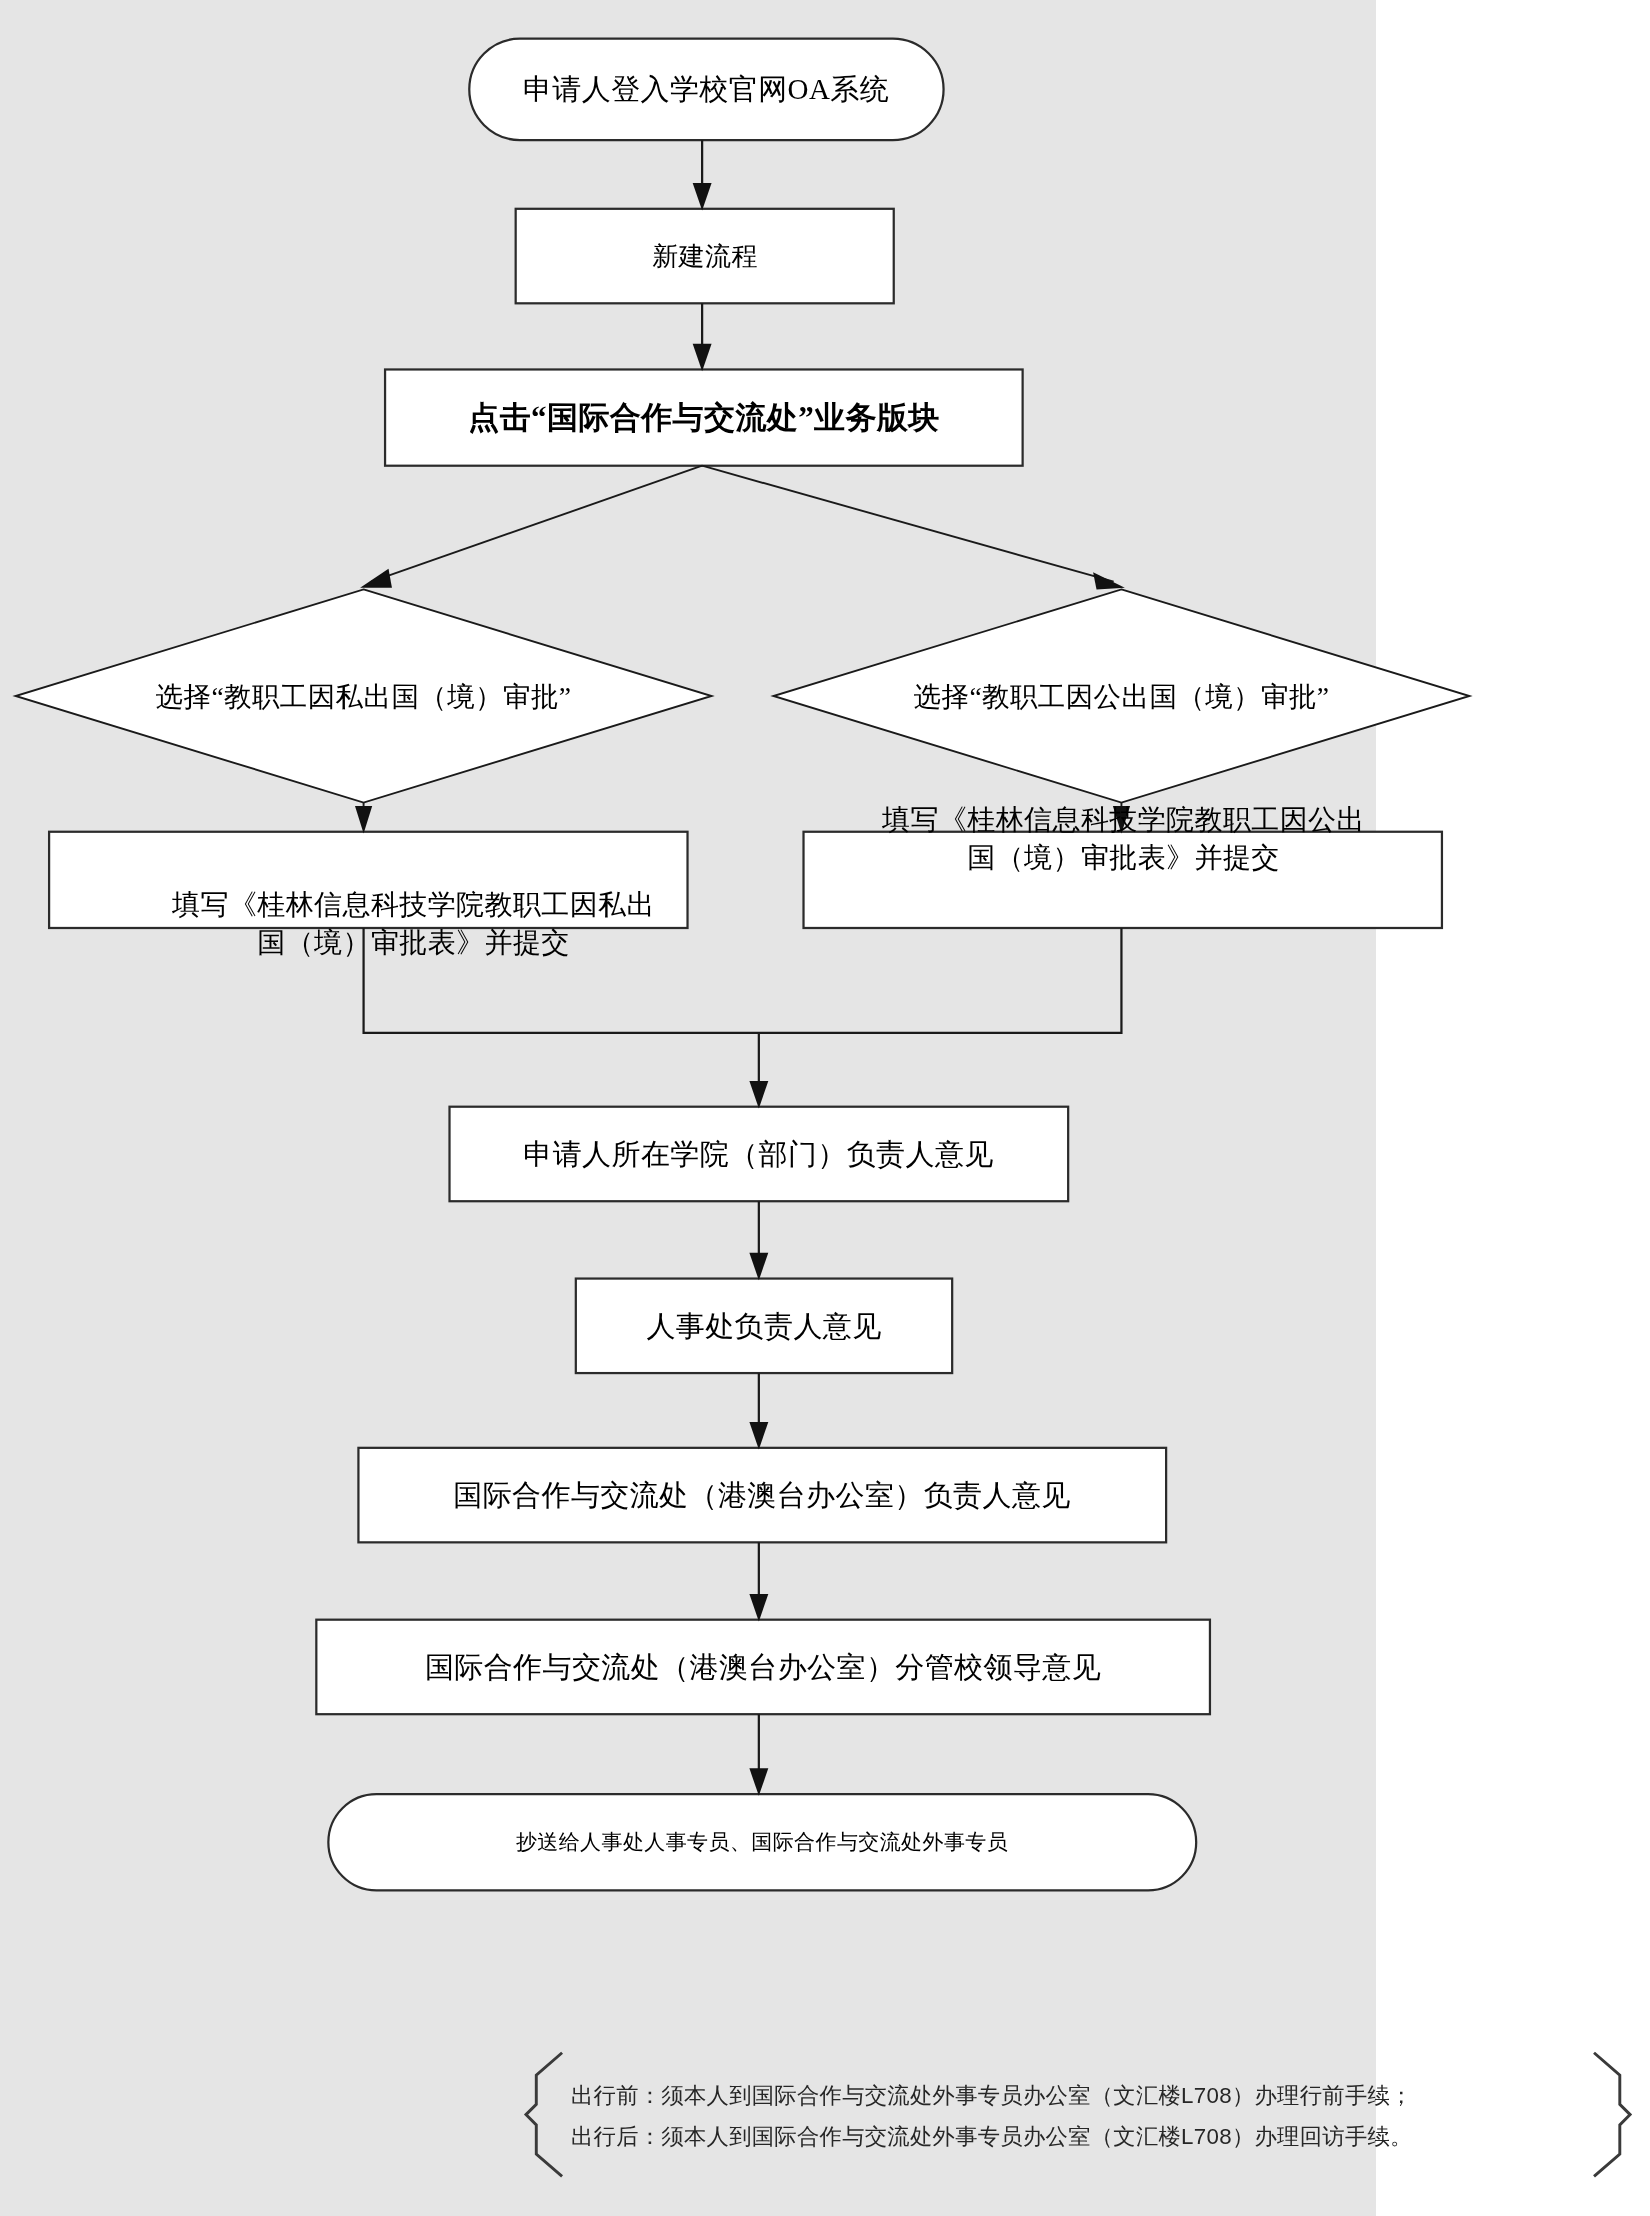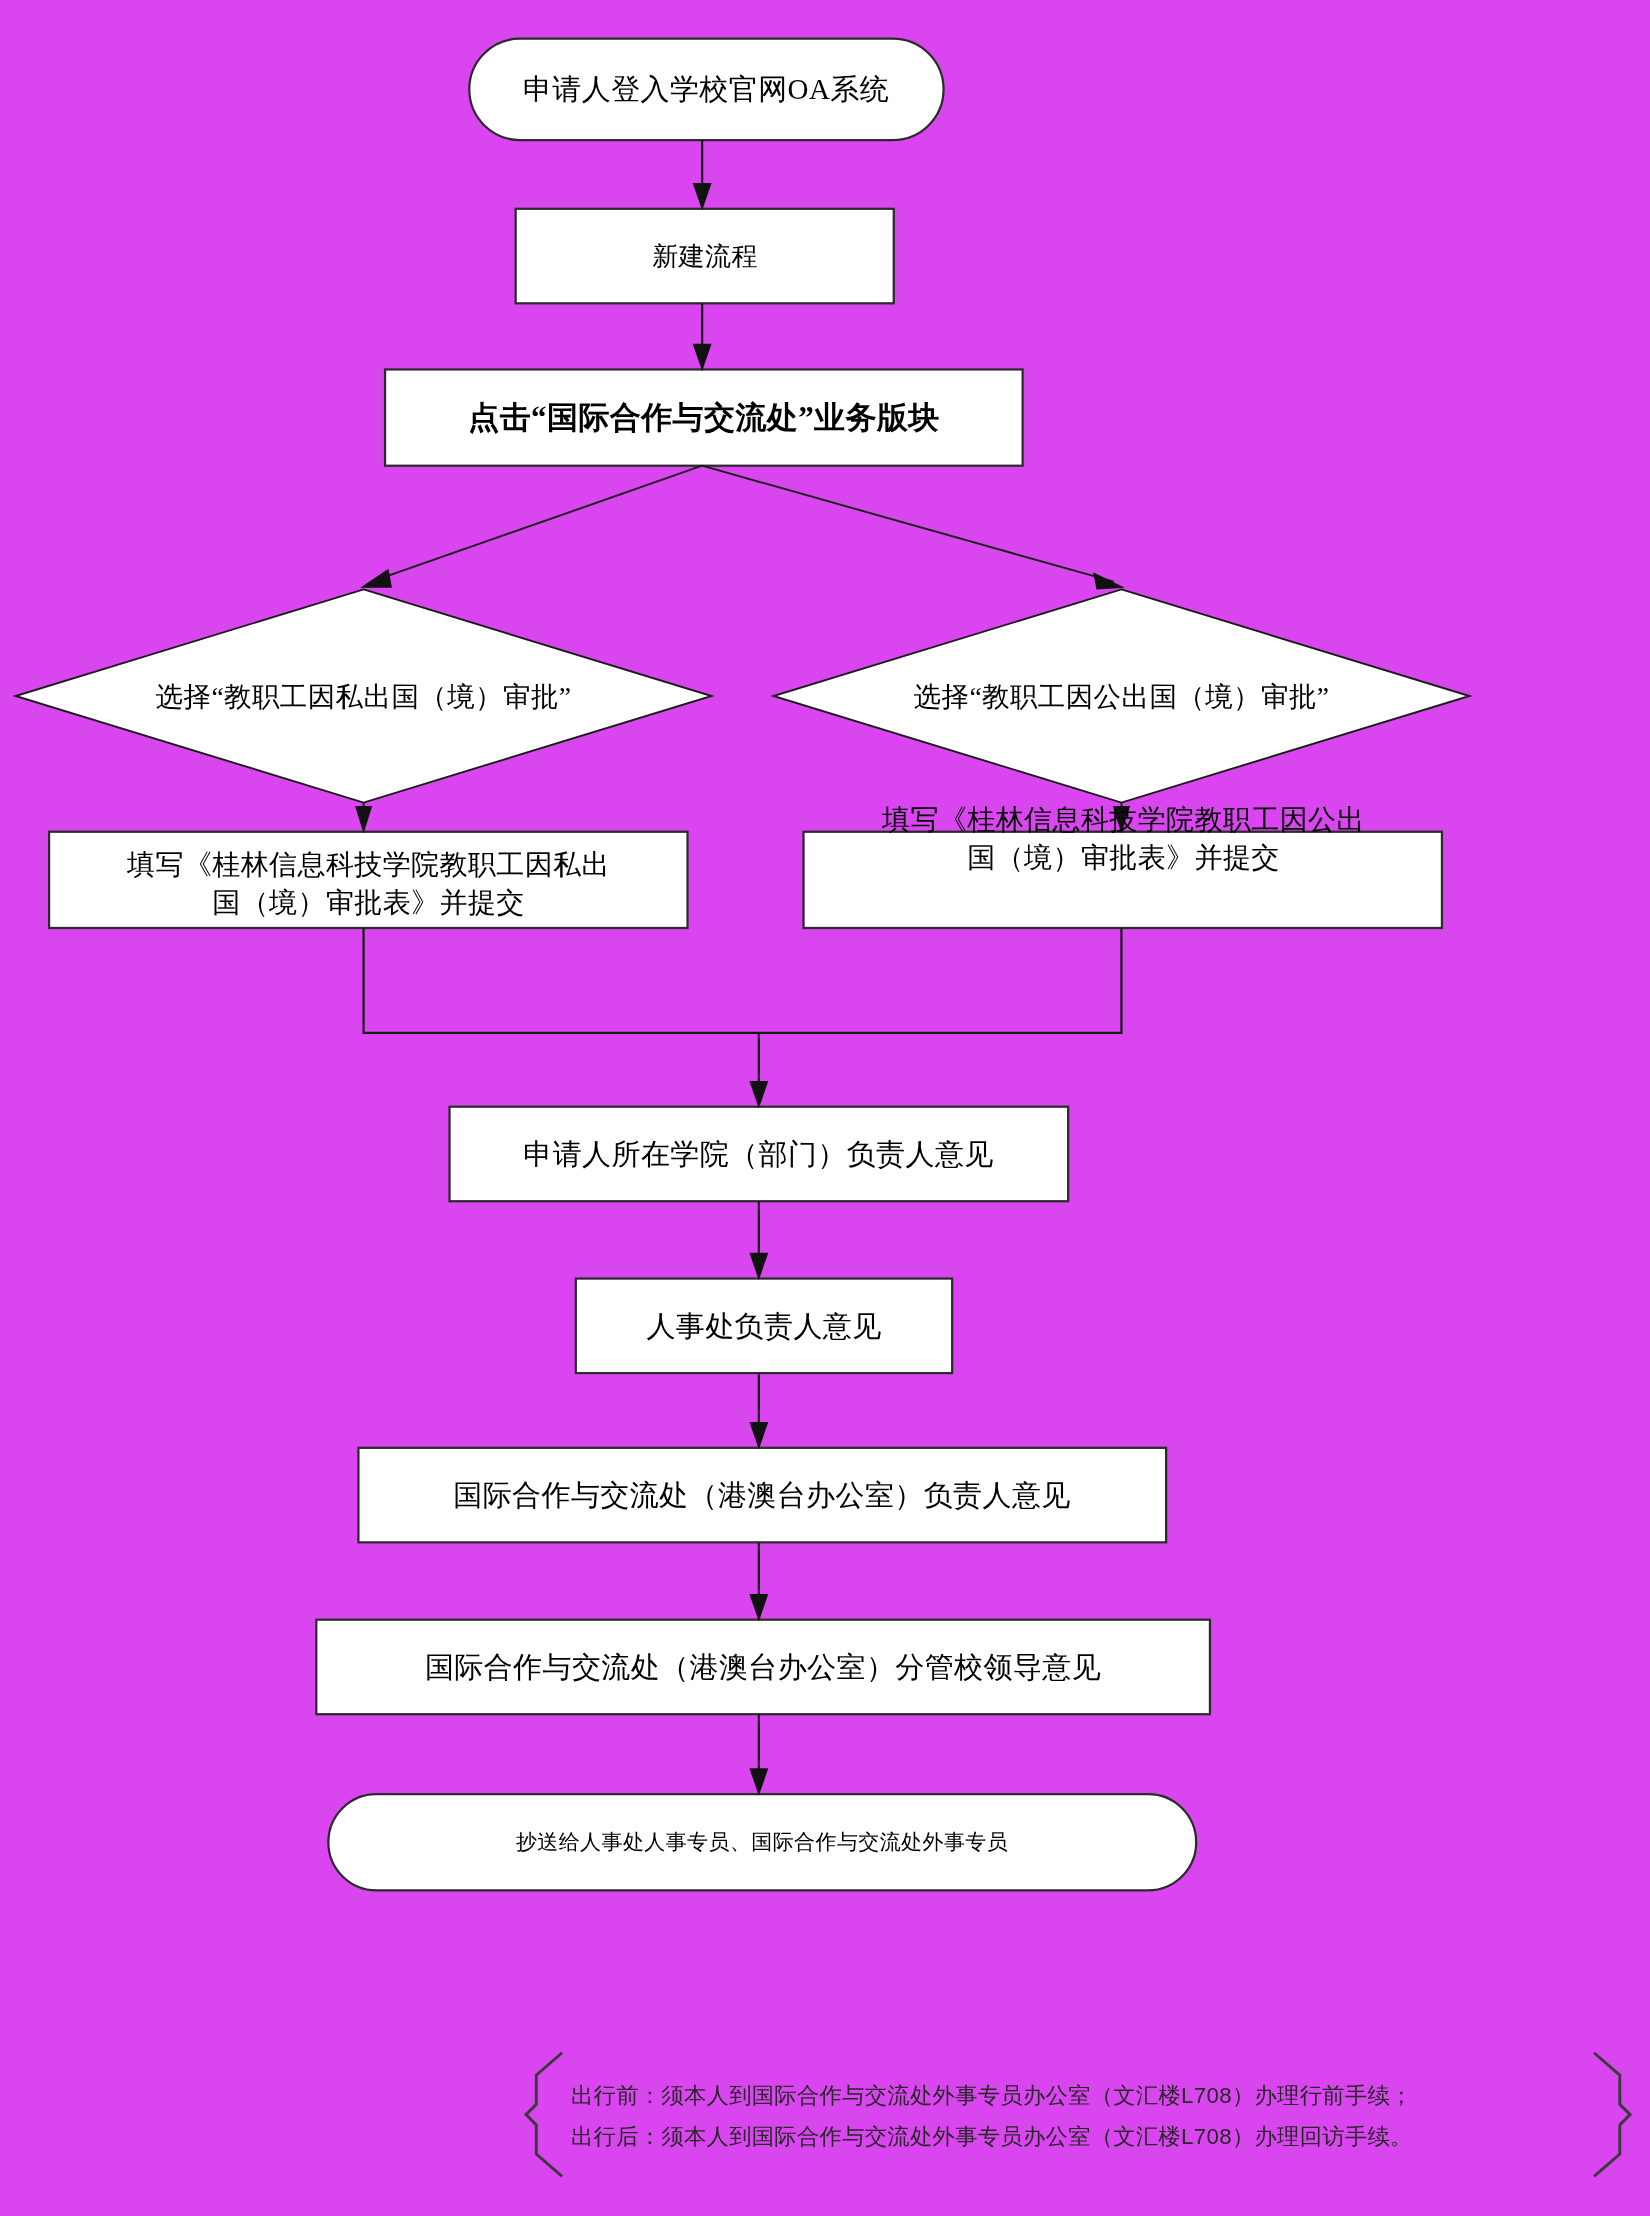--- a/index.html
+++ b/index.html
@@ -8,23 +8,23 @@
     background: #ffffff;
   }
   body {
     width: 1650px;
     height: 2216px;
     font-family: "Liberation Sans", "DejaVu Sans", sans-serif;
     overflow: hidden;
   }
   #flow-root {
     position: relative;
-    width: 1650px;
+    width: 1376px;
     height: 2216px;
-    background: #d946ef;
+    background: #e5e5e5;
   }
   svg.flow-canvas {
     position: absolute;
     top: 0;
     left: 0;
     width: 1650px;
     height: 2216px;
     display: block;
   }
   .shape-stroke {
@@ -162,21 +162,21 @@
   <div class="node-text t-start" style="left:469px; top:39px; width:474px; height:101px;">申请人登入学校官网OA系统</div>
 
   <div class="node-text t-process" style="left:516px; top:209px; width:378px; height:95px;">新建流程</div>
 
   <div class="node-text t-click" style="left:385px; top:370px; width:638px; height:96px;">点击“国际合作与交流处”业务版块</div>
 
   <div class="node-text t-diamond" style="left:84px; top:662px; width:559px; height:69px;">选择“教职工因私出国（境）审批”</div>
 
   <div class="node-text t-diamond" style="left:842px; top:662px; width:559px; height:69px;">选择“教职工因公出国（境）审批”</div>
 
-  <div class="node-text t-form" style="left:49px; top:836px; width:639px; height:96px;">填写《桂林信息科技学院教职工因私出
+  <div class="node-text t-form" style="left:49px; top:876px; width:639px; height:96px;padding-left:45px;">填写《桂林信息科技学院教职工因私出
 国（境）审批表》并提交</div>
 
   <div class="node-text t-form" style="left:804px; top:783px; width:639px; height:96px;margin-top:8px;">填写《桂林信息科技学院教职工因公出
 国（境）审批表》并提交</div>
 
   <div class="node-text t-approval" style="left:449px; top:1107px; width:619px; height:95px;">申请人所在学院（部门）负责人意见</div>
 
   <div class="node-text t-approval" style="left:576px; top:1279px; width:376px; height:95px;">人事处负责人意见</div>
 
   <div class="node-text t-approval" style="left:316px; top:1620px; width:894px; height:95px;">国际合作与交流处（港澳台办公室）分管校领导意见</div>

